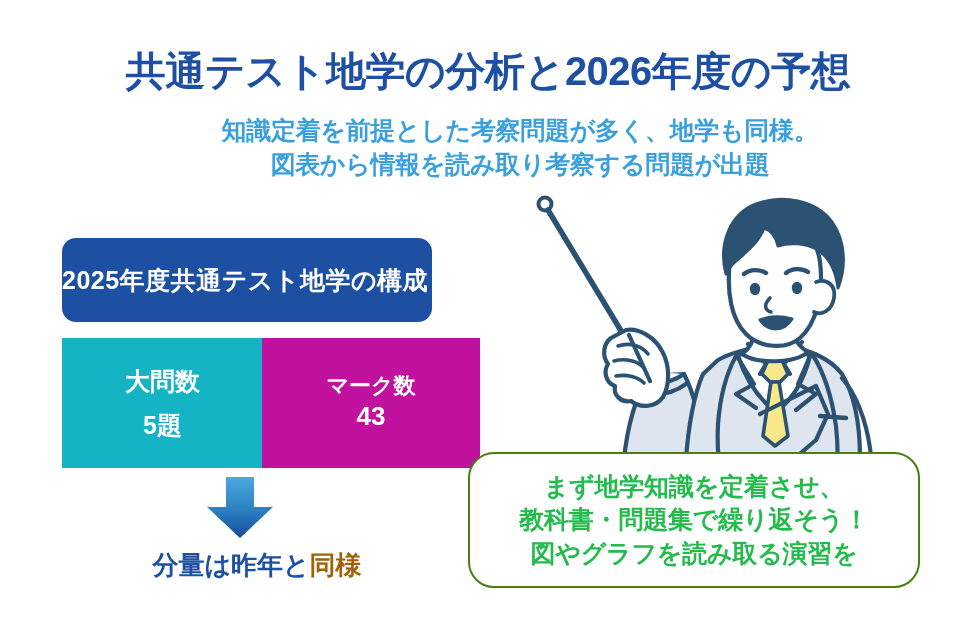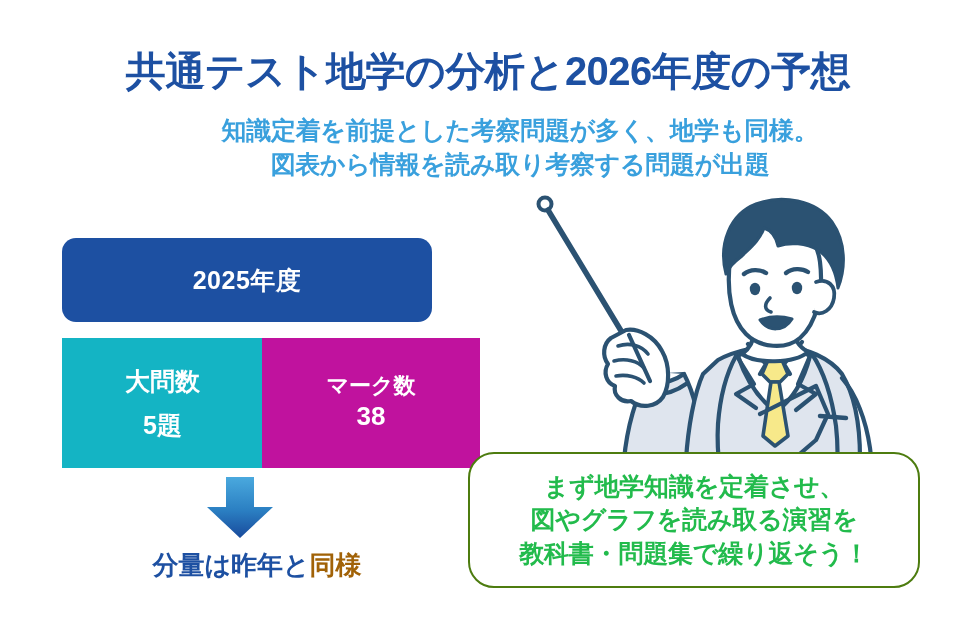--- a/index.html
+++ b/index.html
@@ -55,23 +55,22 @@
     top: 238px;
     width: 370px;
     height: 84px;
     background: #1d50a2;
     border-radius: 14px;
     color: #ffffff;
     font-size: 25px;
     font-weight: bold;
     line-height: 1.28;
     display: flex;
-    flex-direction: column;
+    flex-direction: row;
     align-items: center;
-    justify-content: center;
     letter-spacing: 0.5px;
   }
   .headerbox .l { display: block; white-space: nowrap; }
 
   .statbox {
     position: absolute;
     color: #ffffff;
     font-weight: bold;
     display: flex;
     flex-direction: column;
@@ -158,30 +157,31 @@
 
   <div class="title">共通テスト地学の分析と2026年度の予想</div>
 
   <div class="subtitle">
     <span class="line">知識定着を前提とした考察問題が多く、地学も同様。</span>
     <span class="line">図表から情報を読み取り考察する問題が出題</span>
   </div>
 
   <div class="headerbox">
     <span class="l">2025年度</span>
+    <span class="l">共通テスト地学の構成</span>
   </div>
 
   <div class="statbox stat-teal">
     <span class="l">大問数</span>
     <span class="l">5題</span>
   </div>
 
   <div class="statbox stat-magenta">
     <span class="l">マーク数</span>
-    <span class="l big">38</span>
+    <span class="l big">43</span>
   </div>
 
   <div class="arrow-wrap">
     <svg viewBox="0 0 80 62" width="80" height="62" aria-hidden="true">
       <defs>
         <linearGradient id="arrGrad" x1="0" y1="0" x2="0" y2="1">
           <stop offset="0%" stop-color="#4aa9de"></stop>
           <stop offset="55%" stop-color="#2b7fc2"></stop>
           <stop offset="100%" stop-color="#184a9c"></stop>
         </linearGradient>
@@ -262,17 +262,17 @@
 
         <path d="M272 110 C266 116 266 122 273 124" stroke="#2b5272" stroke-width="3.6" fill="none"></path>
 
         <path d="M262 132 C270 144 286 144 294 131 C284 128 272 128 262 132 Z" fill="#2b5272" stroke="#2b5272" stroke-width="3"></path>
       </g>
     </svg>
   </div>
 
   <div class="callout">
     <span class="l">まず地学知識を定着させ、</span>
+    <span class="l">教科書・問題集で繰り返そう！</span>
     <span class="l">図やグラフを読み取る演習を</span>
-    <span class="l">教科書・問題集で繰り返そう！</span>
   </div>
 
 </div>
 
 </body></html>

